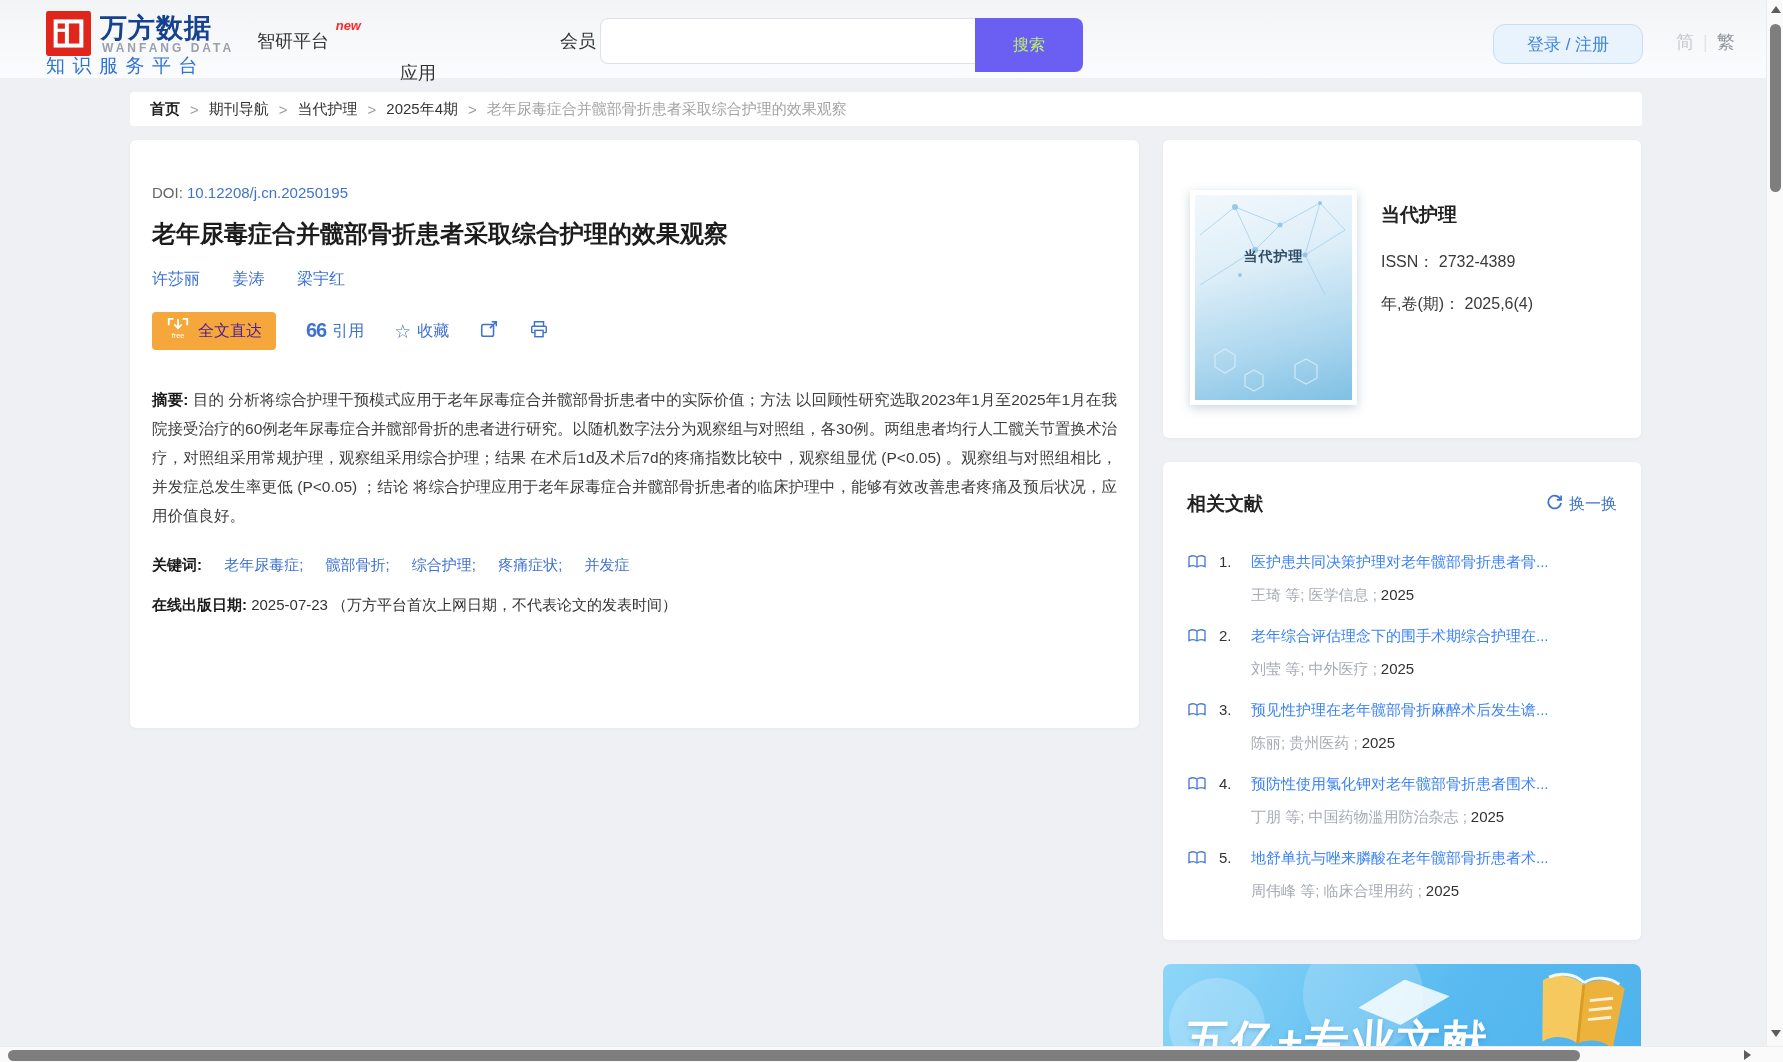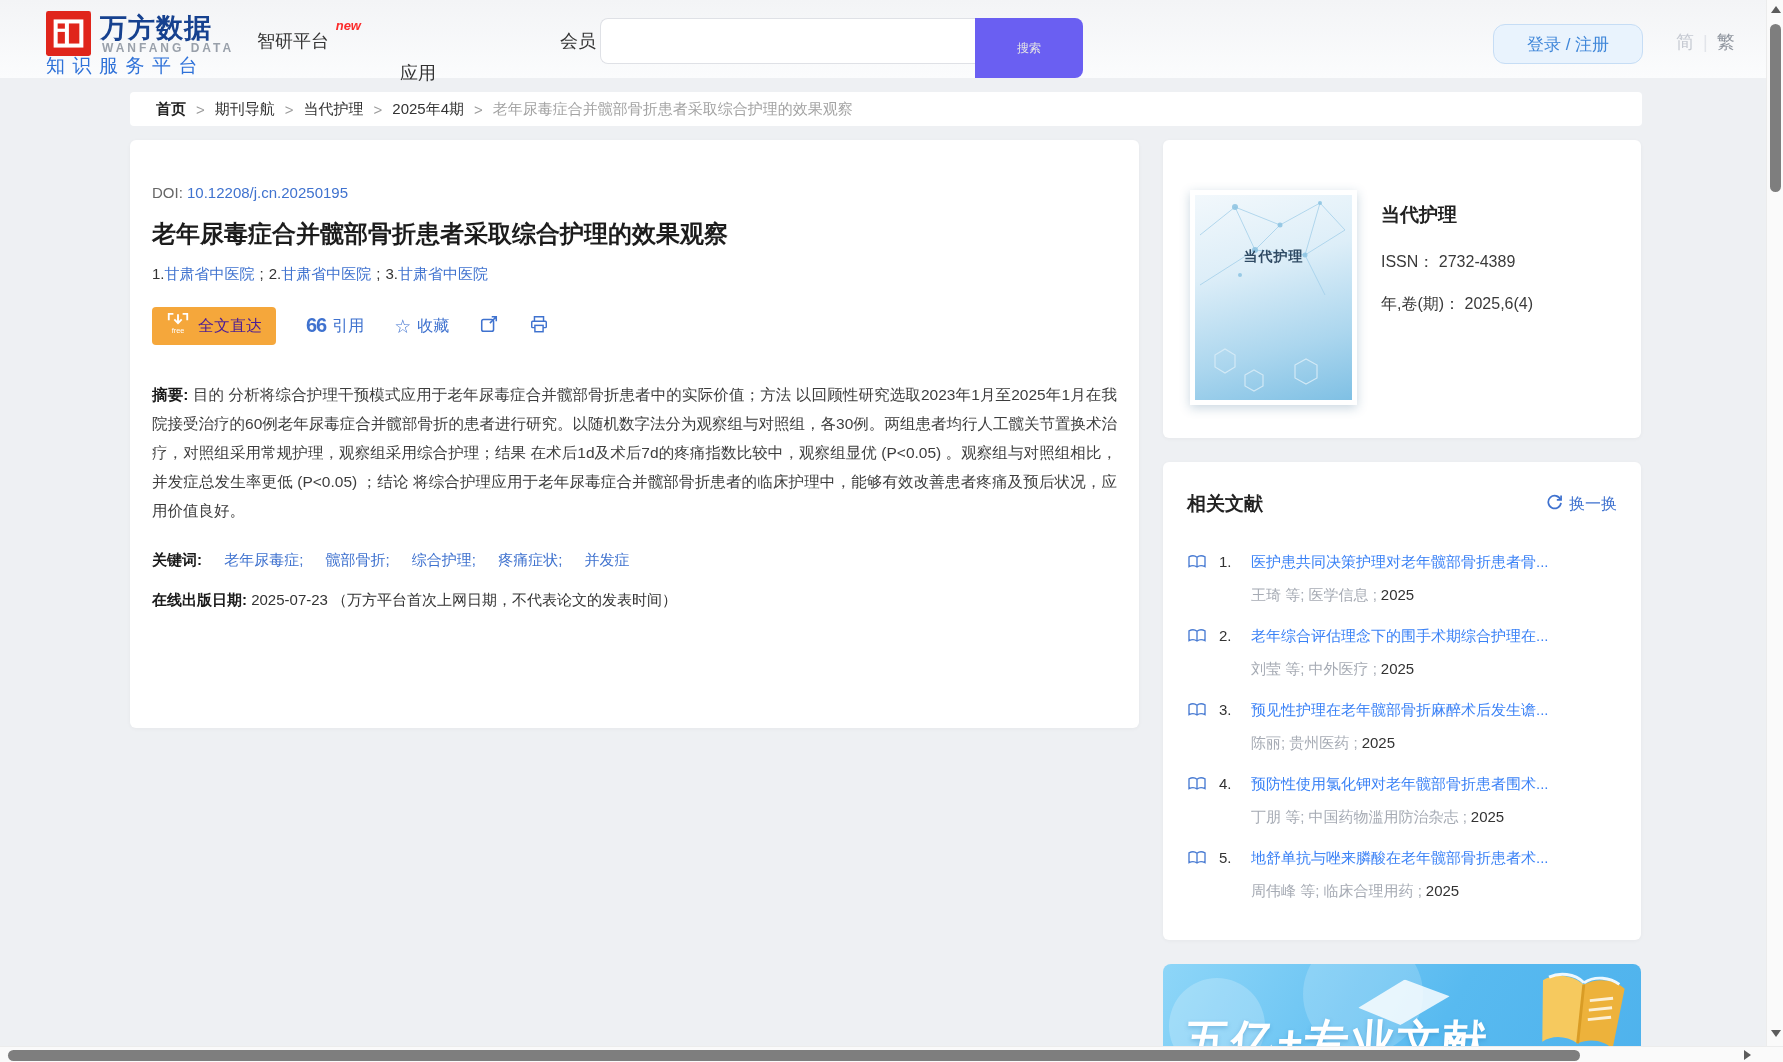--- a/index.html
+++ b/index.html
@@ -23,35 +23,35 @@
               letter-spacing:7.5px; white-space:nowrap; }
   .nav-item { position:absolute; top:29px; font-size:18px; color:#333; cursor:pointer; white-space:nowrap; }
   .nav-zhiyan { left:257px; }
   .nav-apps   { left:400px;margin-top:32px; }
   .nav-member { left:560px; }
   .new-badge { position:absolute; top:-11px; right:-32px; font-size:13px; font-style:italic;
                font-weight:bold; color:#fb2b2b; }
   .search-input { position:absolute; left:600px; top:18px; width:375px; height:46px;
                   border:1px solid #dfe1e6; border-right:none; border-radius:8px 0 0 8px;
                   background:#fff; padding:0 14px; font-size:16px; outline:none; }
-  .search-btn { position:absolute; left:975px; top:18px; width:108px; height:60px;
-                background:#6a5ff2; color:#e5e5e5; font-size:12px; border:none;
+  .search-btn { position:absolute; left:975px; top:18px; width:108px; height:54px;
+                background:#6a5ff2; color:#bef264; font-size:16px; border:none;
                 border-radius:0 8px 8px 0; cursor:pointer; }
   .login-btn { position:absolute; left:1493px; top:24px; width:150px; height:40px;
                background:#e9f3fd; border:1px solid #c6ddf5; border-radius:12px;
                color:#3e86d9; font-size:17px; display:flex; align-items:center;
                justify-content:center; cursor:pointer; }
   .langs { position:absolute; left:1676px; top:30px; font-size:18px; display:flex; gap:9px; align-items:center; }
   .lang-s { color:#c6cad2; cursor:pointer; }
   .lang-d { color:#e2e5ea; }
   .lang-t { color:#8f959e; cursor:pointer; }
   
   .crumb { position:absolute; left:130px; top:92px; width:1512px; height:34px;
            background:#fff; border-radius:4px; display:flex; align-items:center;
-           padding:0 26px; font-size:15px; white-space:nowrap; overflow:hidden; }
+           padding:0 20px; font-size:15px; white-space:nowrap; overflow:hidden; }
   .crumb .home { font-weight:bold; color:#222; cursor:pointer; }
   .crumb .sep { color:#9b9b9b; margin:0 10px; }
   .crumb .lnk { color:#333; cursor:pointer; }
   .crumb .cur { color:#a3a3a3; }
   
   .card { background:#fff; border-radius:6px; box-shadow:0 1px 4px rgba(0,0,0,.04); position:absolute; }
   .art { left:130px; top:140px; width:1009px; height:588px; padding:0 22px; }
   .doi-row { padding-top:44px; font-size:15px; }
   .doi-label { color:#666; }
   .doi-link { color:#3f72cf; cursor:pointer; }
@@ -189,24 +189,26 @@
 </div>
 
 <div class="card art">
   <div class="doi-row">
     <span class="doi-label">DOI:</span>
     <span class="doi-link">10.12208/j.cn.20250195</span>
   </div>
 
   <div class="art-title">老年尿毒症合并髋部骨折患者采取综合护理的效果观察</div>
 
-
-  <div class="affils">
-    <span>1.</span><span class="affil-link">甘肃省中医院</span><span class="affil-sep">;</span><span>2.</span><span class="affil-link">甘肃省中医院</span><span class="affil-sep">;</span><span>3.</span><span class="affil-link">甘肃省中医院</span>
-  </div>
+  <div class="authors">
+    <span class="author">许莎丽</span>
+    <span class="author">姜涛</span>
+    <span class="author">梁宇红</span>
+  </div>
+
 
   <div class="actions">
     <button class="btn-full">
       <span>
         <svg width="24" height="24" viewBox="0 0 26 26">
           <path d="M8 2 H3 V9 M18 2 H23 V9" fill="none" stroke="#fff" stroke-width="2"></path>
           <path d="M13 2.5 V11 M9 8 L13 12 L17 8" fill="none" stroke="#fff" stroke-width="2"></path>
           <text x="13" y="23" text-anchor="middle" font-size="8" fill="#fff">free</text>
         </svg>
       </span>

